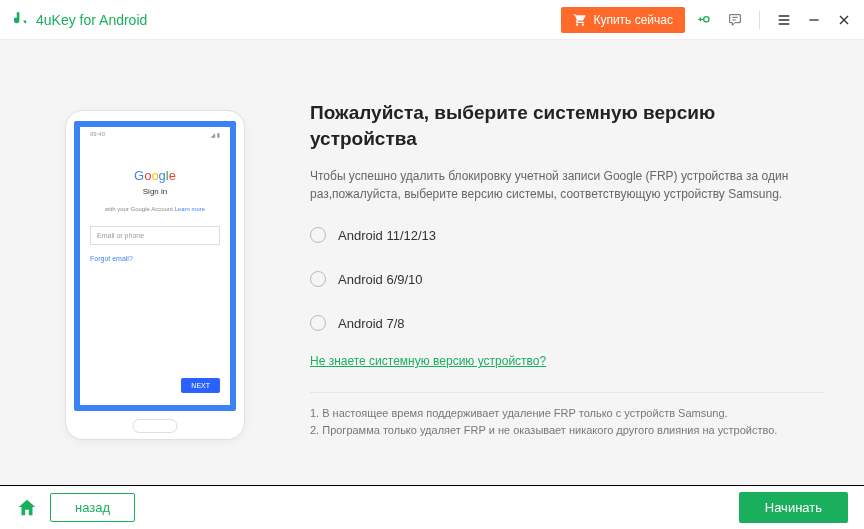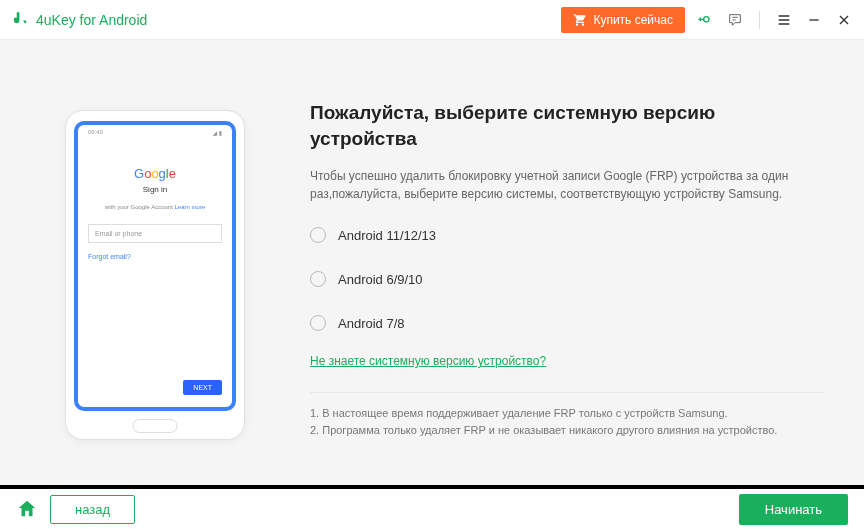--- a/index.html
+++ b/index.html
@@ -12,21 +12,21 @@
 .titlebar-spacer { flex: 1; }
 .buy-btn { background: #ff6a2b; color: #fff; border: none; padding: 6px 12px; font-size: 12px; border-radius: 2px; display: flex; align-items: flex-start; gap: 6px; cursor: pointer; margin-right: 12px; }
 .titlebar-icons { display: flex; align-items: center; gap: 14px; }
 .tb-icon { width: 16px; height: 16px; cursor: pointer; color: #666; display: flex; align-items: center; justify-content: center; }
 .tb-sep { width: 1px; height: 18px; background: #ddd; margin: 0 2px; }
 
 .content { display: flex; height: 445px; padding: 30px 40px 10px 40px; gap: 40px; }
 
 .phone-col { width: 230px; display: flex; align-items: flex-start; justify-content: center; padding-top: 40px; }
 .phone { width: 180px; height: 330px; background: #fff; border: 1px solid #e0e0e0; border-radius: 18px; position: relative; box-shadow: 0 2px 10px rgba(0,0,0,0.05); }
-.phone-screen { position: absolute; top: 10px; left: 8px; right: 8px; bottom: 28px; background: #fff; border: 4px solid #3b82f6; border-radius: 10px; padding: 4px 10px; display: flex; flex-direction: column; }
+.phone-screen { position: absolute; top: 10px; left: 8px; right: 8px; bottom: 28px; background: #fff; border: 6px solid #3b82f6; border-radius: 2px; padding: 4px 10px; display: flex; flex-direction: column; }
 .phone-status { display: flex; justify-content: space-between; font-size: 6px; color: #999; margin-bottom: 30px; }
 .google-logo { text-align: center; font-size: 13px; font-weight: 500; margin-bottom: 4px; }
 .g-b { color: #4285f4; } .g-r { color: #ea4335; } .g-y { color: #fbbc05; } .g-g { color: #34a853; }
 .signin-txt { text-align: center; font-size: 8px; color: #333; margin-bottom: 10px; }
 .signin-sub { text-align: center; font-size: 6px; color: #888; margin-bottom: 14px; }
 .signin-sub a { color: #4285f4; text-decoration: none; }
 .email-input { border: 1px solid #ddd; font-size: 7px; padding: 5px 6px; color: #999; margin-bottom: 10px; }
 .forgot { font-size: 7px; color: #4285f4; }
 .phone-next { position: absolute; bottom: 12px; right: 10px; background: #2962ff; color: #fff; font-size: 7px; padding: 4px 10px; border-radius: 2px; }
 .phone-home { position: absolute; bottom: 6px; left: 50%; transform: translateX(-50%); width: 45px; height: 14px; border: 1px solid #ddd; border-radius: 8px; }
@@ -36,21 +36,21 @@
 .desc { font-size: 12px; color: #666; line-height: 1.5; margin-bottom: 24px; }
 .radio-list { display: flex; flex-direction: column; gap: 28px; margin-bottom: 20px; }
 .radio-item { display: flex; align-items: center; gap: 12px; cursor: pointer; }
 .radio-circle { width: 16px; height: 16px; border: 1.5px solid #bbb; border-radius: 50%; }
 .radio-label { font-size: 13px; color: #333; }
 .help-link { font-size: 12px; color: #1aaf5d; text-decoration: underline; cursor: pointer; display: inline-block; margin-bottom: 24px; }
 .notes-divider { border: none; border-top: 1px solid #e5e5e5; margin-bottom: 12px; }
 .notes-title { font-size: 12px; color: #555; margin-bottom: 6px; }
 .notes-line { font-size: 11px; color: #777; line-height: 1.5; }
 
-.footer { position: absolute; bottom: 0; left: 0; right: 0; height: 44px; background: #fff; border-top: 4px solid #000000; display: flex; align-items: center; padding: 0 16px; gap: 12px; }
+.footer { position: absolute; bottom: 0; left: 0; right: 0; height: 44px; background: #fff; border-top: 1px solid #000000; display: flex; align-items: center; padding: 0 16px; gap: 12px; }
 .home-icon { width: 22px; height: 22px; color: #1aaf5d; cursor: pointer; }
 .back-btn { border: 1px solid #1aaf5d; background: #fff; color: #1aaf5d; padding: 6px 24px; font-size: 13px; border-radius: 2px; cursor: pointer; }
 .footer-spacer { flex: 1; }
 .start-btn { background: #1aaf5d; color: #fff; border: none; padding: 8px 26px; font-size: 13px; border-radius: 2px; cursor: pointer; }
 </style>
 </head>
 <body>
 
 <div class="titlebar">
   <div class="logo-wrap">

